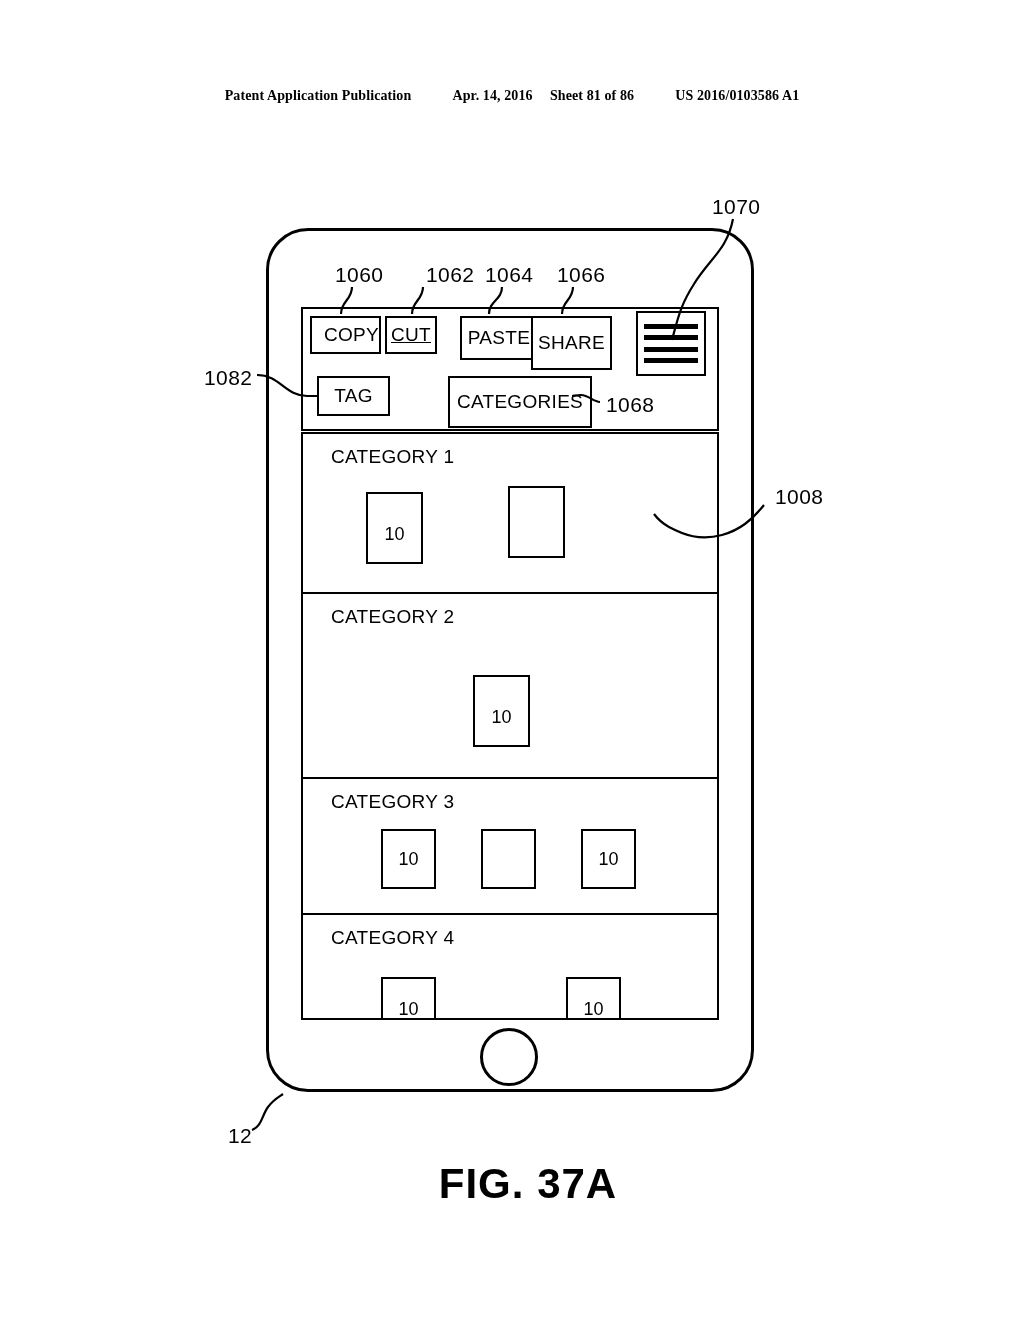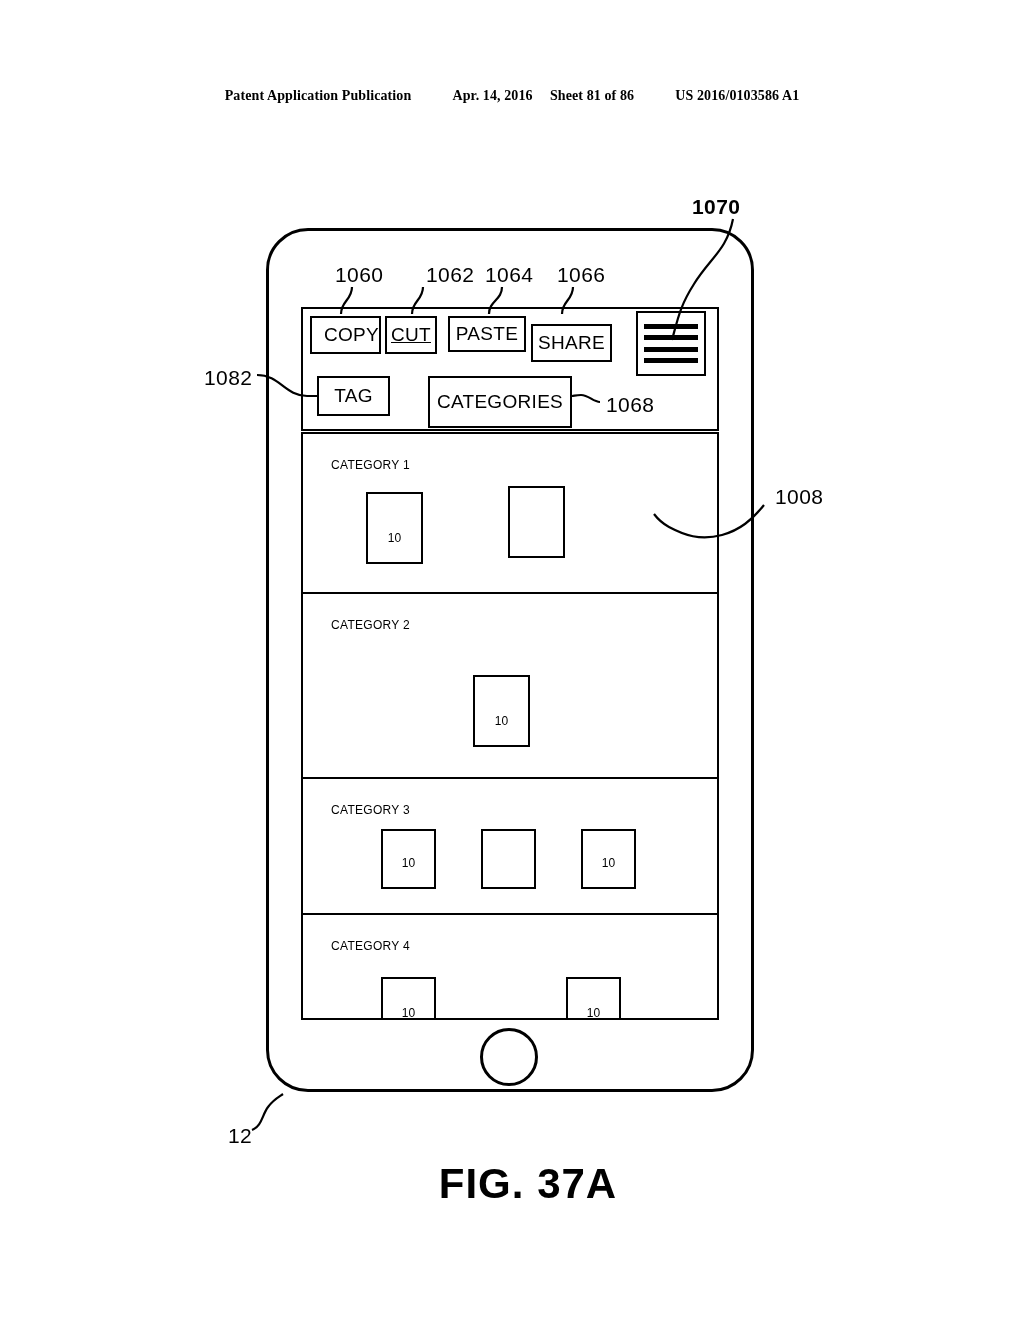--- a/index.html
+++ b/index.html
@@ -88,24 +88,24 @@
     background: #fff;
     display: flex;
     align-items: center;
     justify-content: center;
     font-size: 19px;
     letter-spacing: 0.3px;
     white-space: nowrap;
   }
   .tb-copy   { left: 310px; top: 316px; width: 71px;  height: 38px; padding-left: 12px; }
   .tb-cut    { left: 385px; top: 316px; width: 52px;  height: 38px; text-decoration: underline; }
-  .tb-paste  { left: 448px; top: 316px; width: 78px;  height: 36px; }
-  .tb-share  { left: 531px; top: 316px; width: 81px;  height: 38px; margin-top: 8px; }
+  .tb-paste  { left: 460px; top: 316px; width: 78px;  height: 44px; }
+  .tb-share  { left: 531px; top: 316px; width: 81px;  height: 54px; }
   .tb-tag    { left: 317px; top: 376px; width: 73px;  height: 40px; }
-  .tb-cats   { left: 428px; top: 376px; width: 144px; height: 52px; }
+  .tb-cats   { left: 448px; top: 376px; width: 144px; height: 52px; }
 
   
   .menu-icon {
     position: absolute;
     left: 636px;
     top: 311px;
     width: 70px;
     height: 65px;
     border: 2.5px solid #000;
     box-sizing: border-box;
@@ -139,31 +139,31 @@
     position: absolute;
     left: 0;
     width: 100%;
     box-sizing: border-box;
     border-bottom: 2.5px solid #000;
   }
   .cat-row.last { border-bottom: none; }
   .cat-title {
     position: absolute;
     left: 28px;
-    top: 24px;
-    font-size: 12px;
+    top: 12px;
+    font-size: 19px;
     letter-spacing: 0.3px;
     white-space: nowrap;
   }
   .item-box {
     position: absolute;
     border: 2.5px solid #000;
     box-sizing: border-box;
     background: #fff;
-    font-size: 12px;
+    font-size: 18px;
   }
   .item-box span {
     position: absolute;
     left: 0;
     width: 100%;
     text-align: center;
     bottom: 17px;
   }
 
   
@@ -257,21 +257,21 @@
       <span>10</span>
     </div>
   </div>
 
 </div>
 
 <div class="ref" style="left:335px; top:263px;">1060</div>
 <div class="ref" style="left:406px; top:263px;margin-left:20px;">1062</div>
 <div class="ref" style="left:485px; top:263px;">1064</div>
 <div class="ref" style="left:557px; top:263px;">1066</div>
-<div class="ref" style="left:692px; top:195px;font-weight:bold;">1070</div>
+<div class="ref" style="left:712px; top:195px;">1070</div>
 <div class="ref" style="left:204px; top:366px;">1082</div>
 <div class="ref" style="left:606px; top:393px;">1068</div>
 <div class="ref" style="left:775px; top:485px;">1008</div>
 <div class="ref" style="left:228px; top:1124px;">12</div>
 
 <svg class="leaders" width="1024" height="1320" viewBox="0 0 1024 1320" fill="none">
 
   <path d="M352 287 C 352 300, 341 301, 341 314" stroke="#000" stroke-width="2.2" fill="none"></path>
 
   <path d="M423 287 C 423 300, 412 301, 412 314" stroke="#000" stroke-width="2.2" fill="none"></path>

